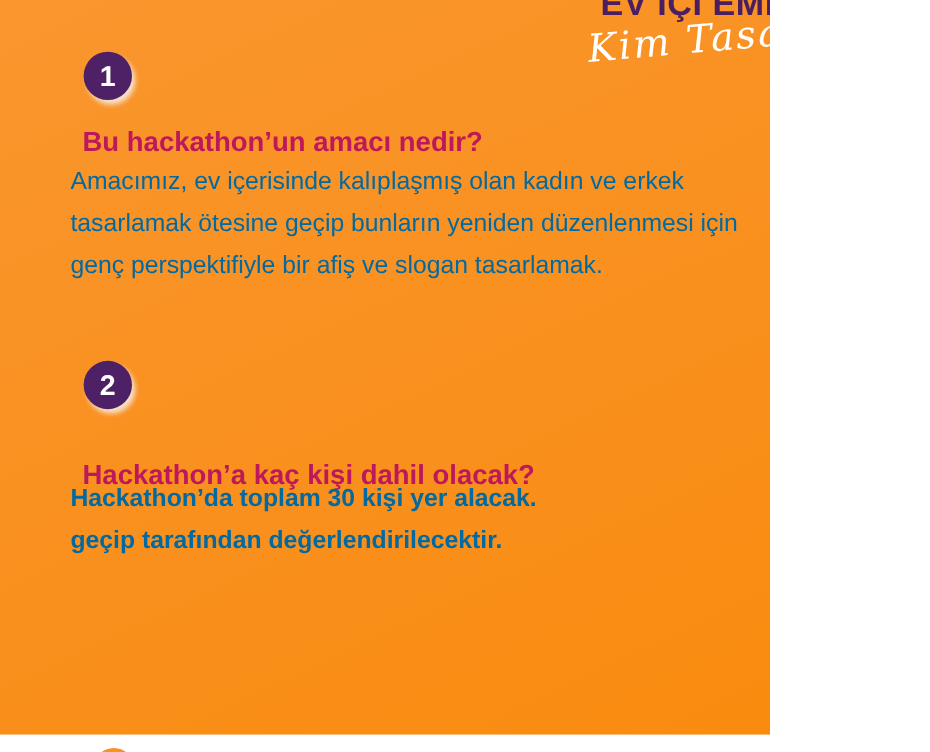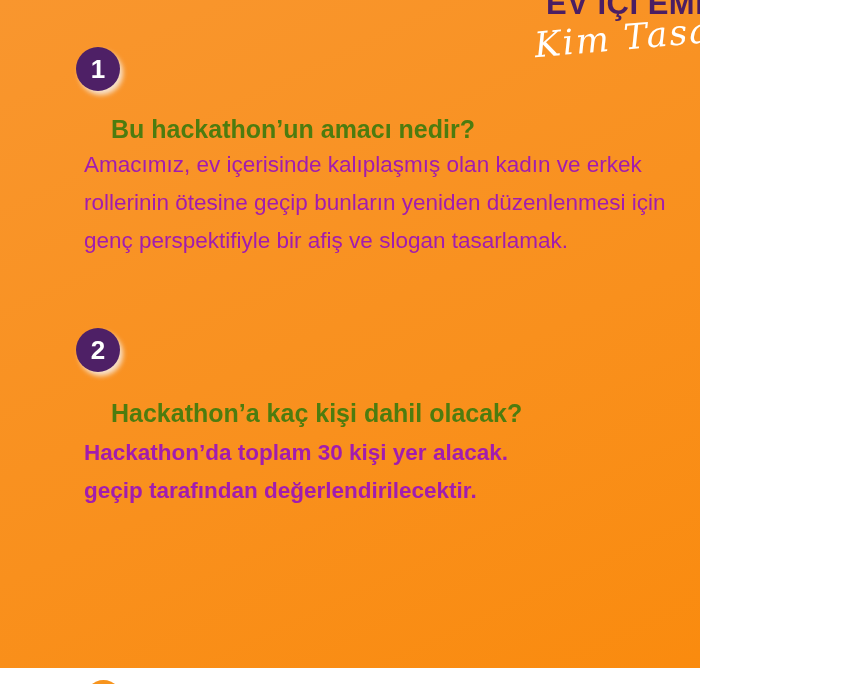--- a/index.html
+++ b/index.html
@@ -37,28 +37,28 @@
     background:#4e2066;
     color:#ffffff; font-size:26px; font-weight:bold;
     display:flex; align-items:center; justify-content:center;
     box-shadow:3px 4px 5px rgba(246,240,233,0.85);
   }
   .badge-1 { left:76px; top:47px; }
   .badge-2 { left:76px; top:328px; }
   .question {
     position:absolute; left:75px;
     font-size:25px; font-weight:bold; line-height:30px;
-    color:#4d7c0f; white-space:nowrap;margin-left:36px;
+    color:#be185d; white-space:nowrap;
   }
   .q1 { top:114px; }
-  .q2 { top:398px;text-align:right; }
+  .q2 { top:417px;text-align:right; }
   .answer {
-    position:absolute; left:84px;
+    position:absolute; left:64px;
     font-size:22.5px; line-height:38px;
-    color:#a21caf; white-space:nowrap;
+    color:#0369a1; white-space:nowrap;
   }
   .a1 { top:146px; }
   .a2 { top:434px;font-weight:bold; }
   .footer-strip {
     position:absolute; left:0; top:668px;
     width:845px; height:16px;
     background:#ffffff;
   }
   .next-circle {
     position:absolute; left:85px; top:680px;
@@ -75,21 +75,21 @@
   <div class="header-title">EV İÇİ EMEĞİ</div>
 
   <div class="header-subtitle">Kim Tasarlıyor?</div>
 
   <div class="num-badge badge-1">
     <span>1</span>
   </div>
   <div class="question q1">Bu hackathon’un amacı nedir?</div>
   <div class="answer a1">
     <div>Amacımız, ev içerisinde kalıplaşmış olan kadın ve erkek</div>
-    <div>rollerinin ötesine geçip bunların yeniden düzenlenmesi için</div>
+    <div>tasarlamak ötesine geçip bunların yeniden düzenlenmesi için</div>
     <div>genç perspektifiyle bir afiş ve slogan tasarlamak.</div>
   </div>
 
   <div class="num-badge badge-2">
     <span>2</span>
   </div>
   <div class="question q2">Hackathon’a kaç kişi dahil olacak?</div>
   <div class="answer a2">
     <div>Hackathon’da toplam 30 kişi yer alacak.</div>
     <div>geçip tarafından değerlendirilecektir.</div>

